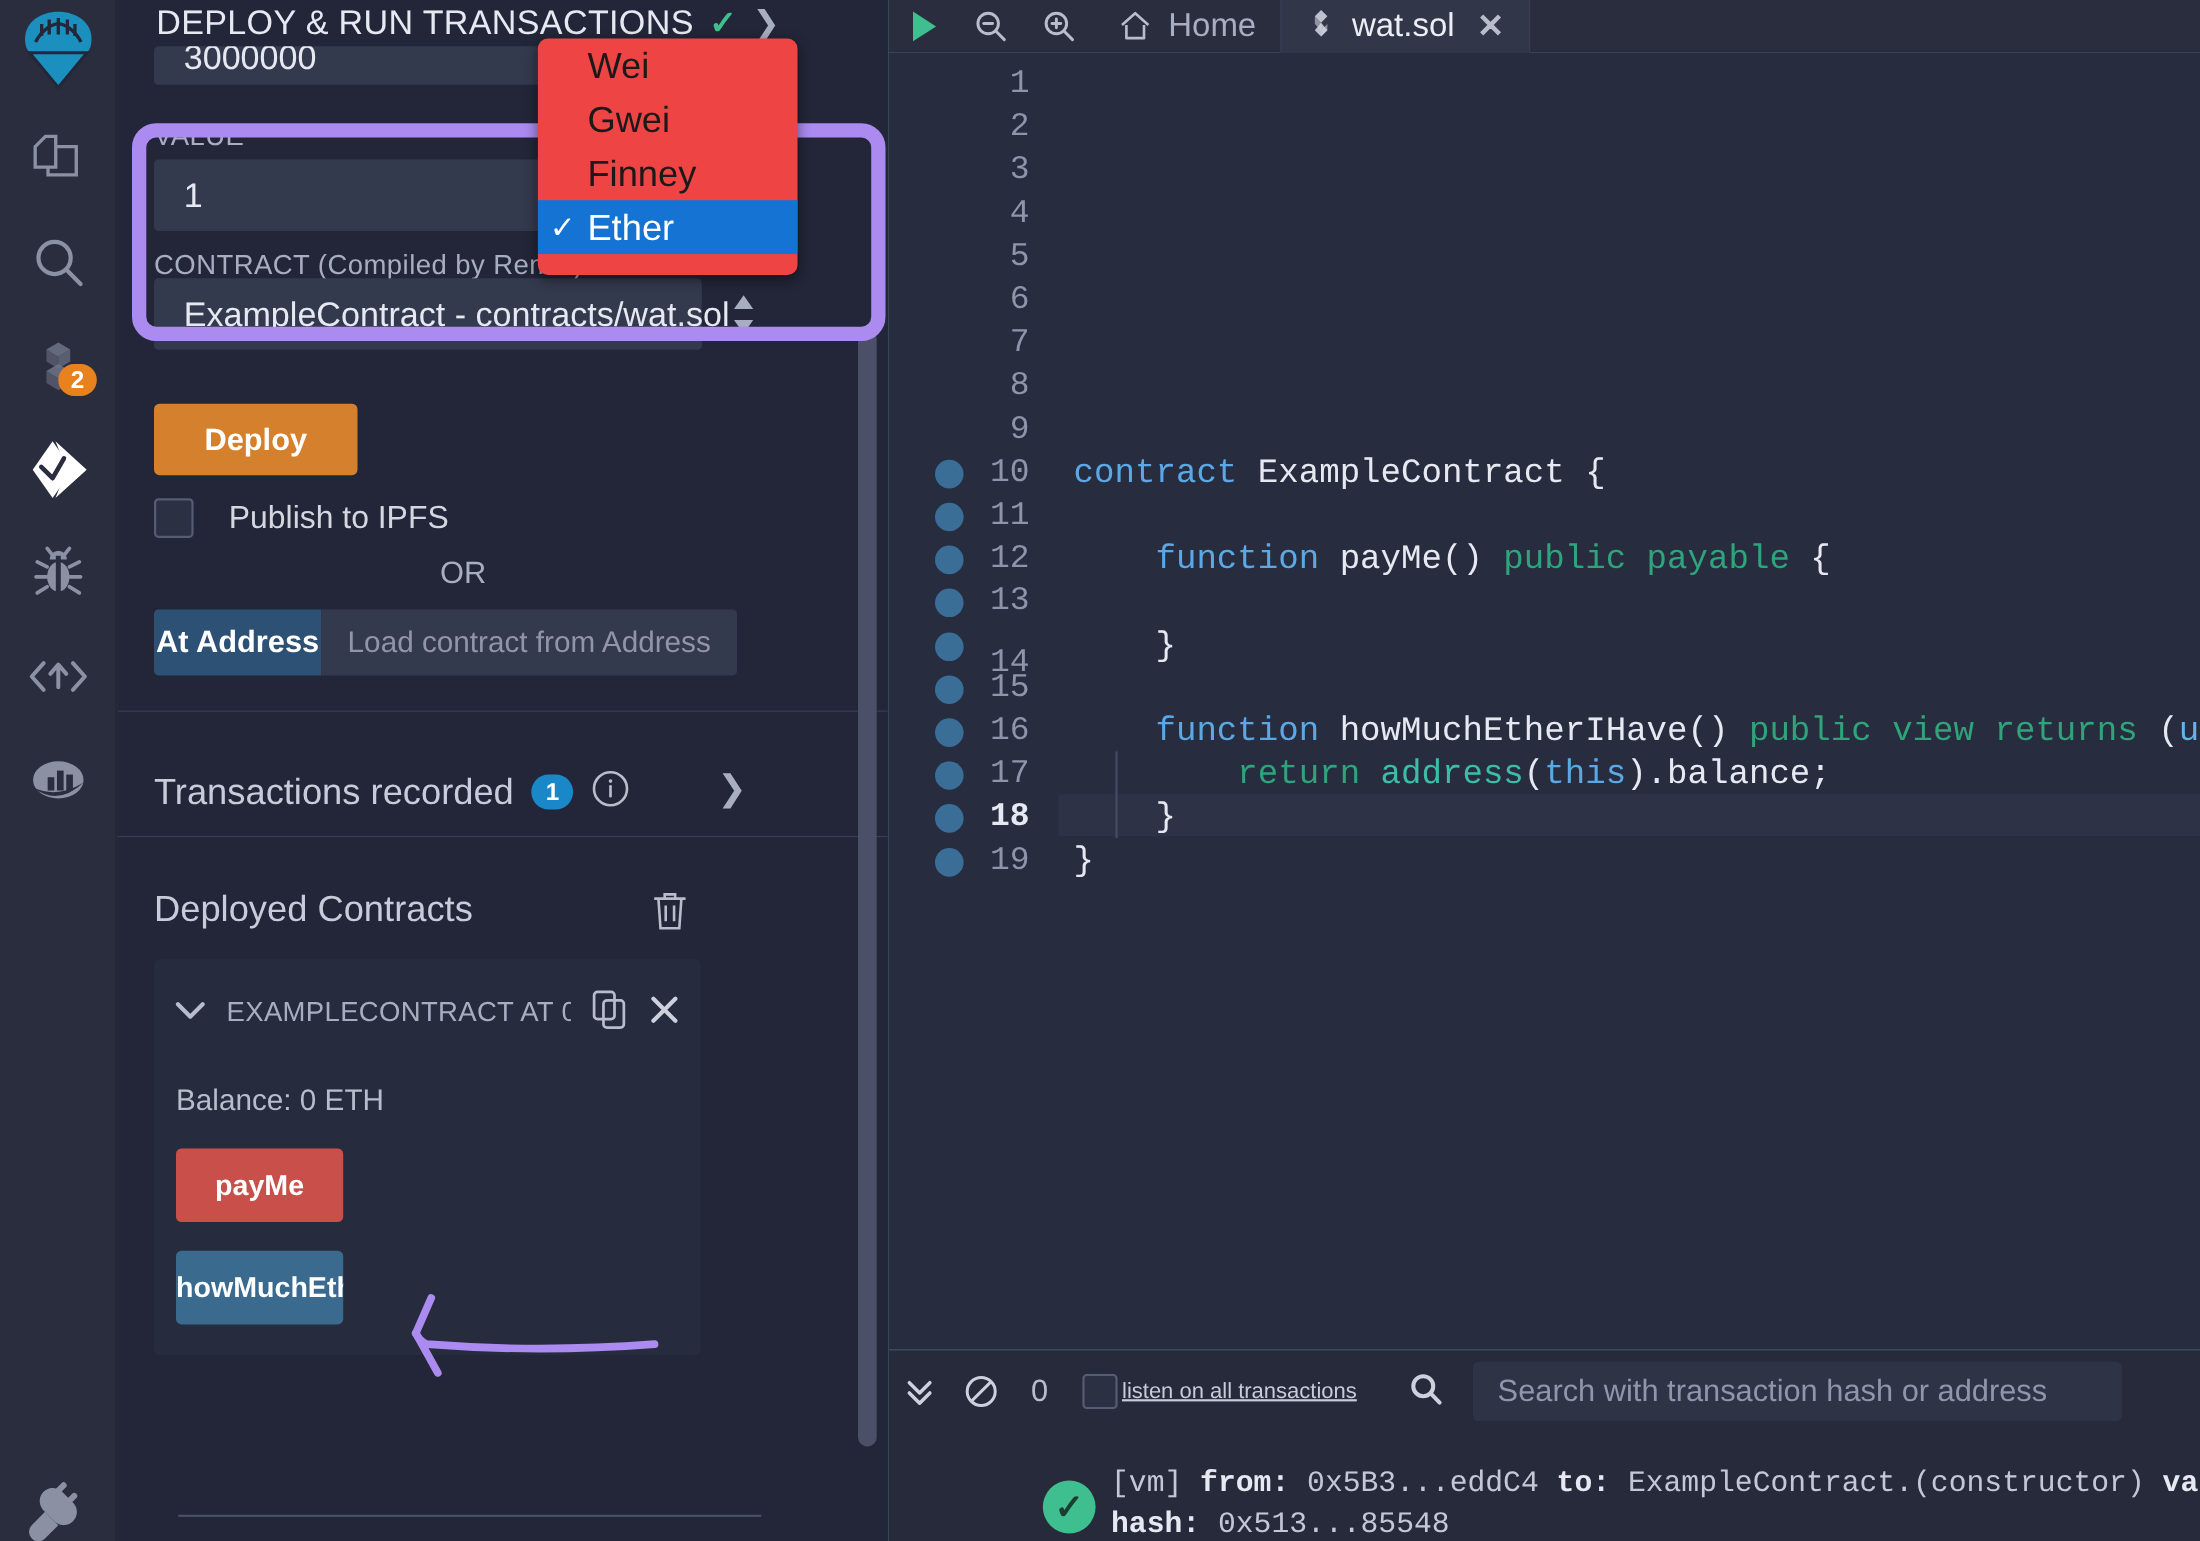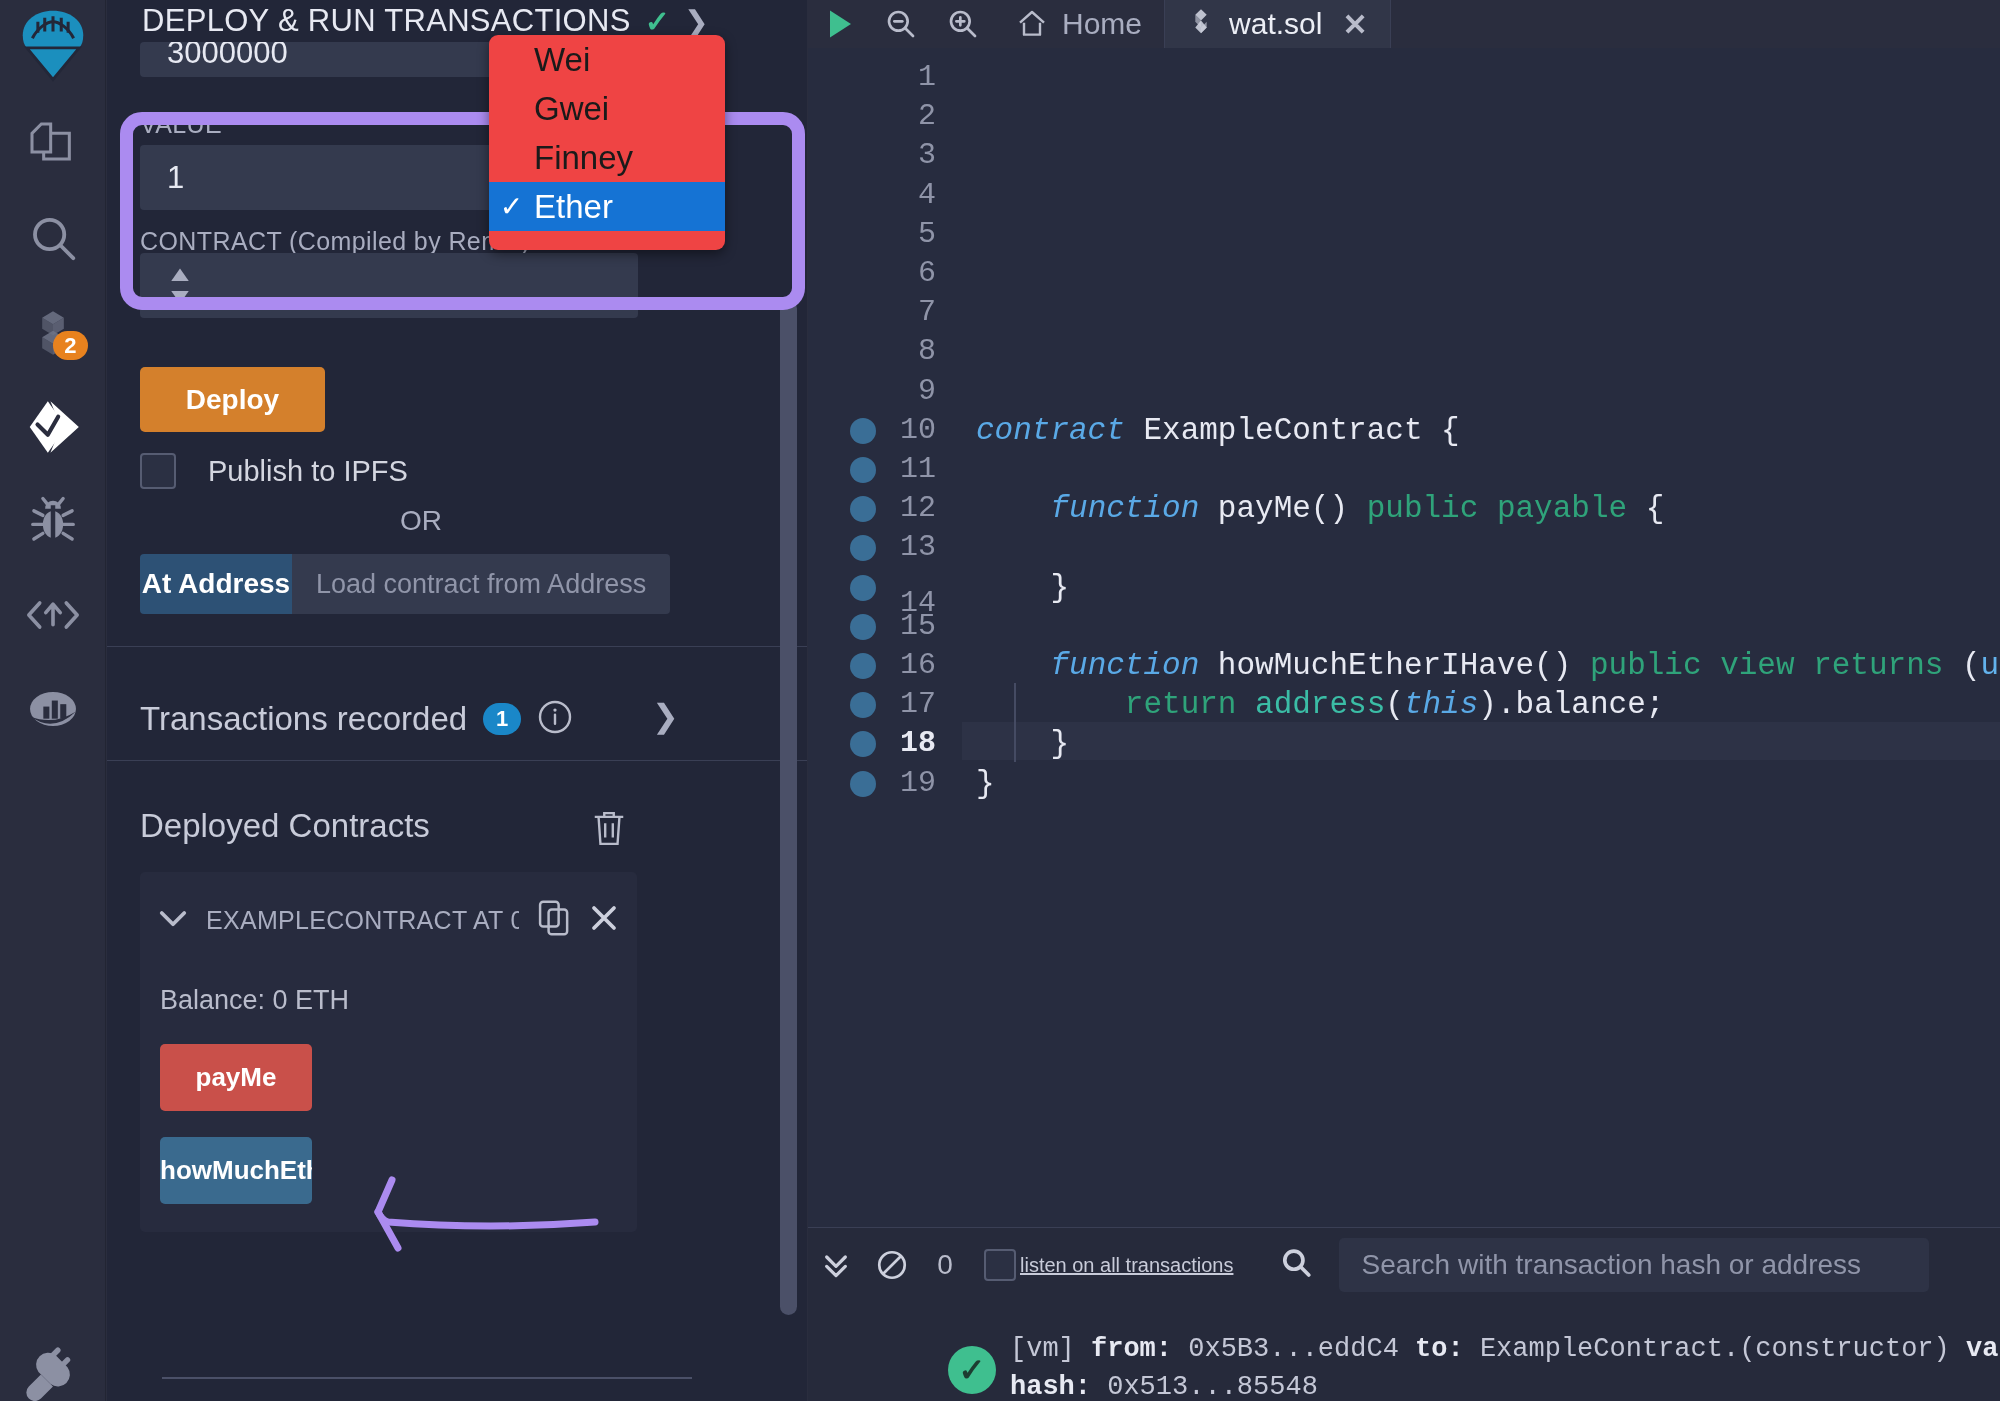--- a/index.html
+++ b/index.html
@@ -173,21 +173,21 @@
              background:#272c3f; }
   .gutter{ position:absolute; left:0; top:0; width:154px; height:1179px; }
   .bp{ position:absolute; left:42px; width:26px; height:26px; border-radius:50%; background:#3a6e96;}
   .lnum{ position:absolute; right:26px; width:120px; text-align:right;
          font-family:"Liberation Mono", monospace; font-size:30px; color:#8f94a8; }
   .lnum.cur{ color:#e7e9f2; font-weight:bold; }
   .codeline{ position:absolute; left:168px; font-family:"Liberation Mono", monospace;
              font-size:31px; white-space:pre; color:#d4d6e0; }
   .curline-bg{ position:absolute; left:154px; width:1038px; height:38px; background:#2d3246;}
   .indent-guide{ position:absolute; width:2px; background:#454b63; left:206px;}
-  .k-blue{ color:#5aa9e6;font-style:italic; } .k-green{ color:#2fa37a; } .k-teal{ color:#3bbda6; }
+  .k-blue{ color:#5aa9e6; } .k-green{ color:#2fa37a; } .k-teal{ color:#3bbda6; }
   .k-white{ color:#e7e9f2; } .k-lblue{ color:#63b3ed; }
 
   
   #terminal{ position:absolute; left:0; top:1227px; width:1192px; height:174px;
              background:#262a3b; border-top:1px solid #3a3f55;}
   .term-bar{ position:absolute; left:0; top:0; width:1192px; height:74px;
              display:flex; align-items:center; gap:0px; }
   .tm-ic{ width:56px; height:74px; display:flex; align-items:center; justify-content:center;}
   .tm-zero{ font-size:28px; color:#b9bccb; width:50px; text-align:center;}
   .tm-chk{ width:32px;height:32px;border:2px solid #565c72;border-radius:4px;background:#2b3043;
@@ -313,20 +313,21 @@
   <div class="panel-body">
 
     <div class="gas-field">3000000</div>
 
     <div class="label-sm value-label">VALUE</div>
     <input class="value-input" value="1" style="">
     <div class="value-unit-select"></div>
 
     <div class="label-sm contract-label">CONTRACT (Compiled by Remix)</div>
     <div class="contract-select">
+      <span>ExampleContract - contracts/wat.sol</span>
       <span class="spin">
         <svg width="26" height="40" viewBox="0 0 20 32">
           <path d="M10 2 L17 12 L3 12 Z" fill="#a9adc0"></path>
           <path d="M10 30 L17 20 L3 20 Z" fill="#a9adc0"></path>
         </svg>
       </span>
     </div>
 
     <button class="deploy-btn">Deploy</button>
 

